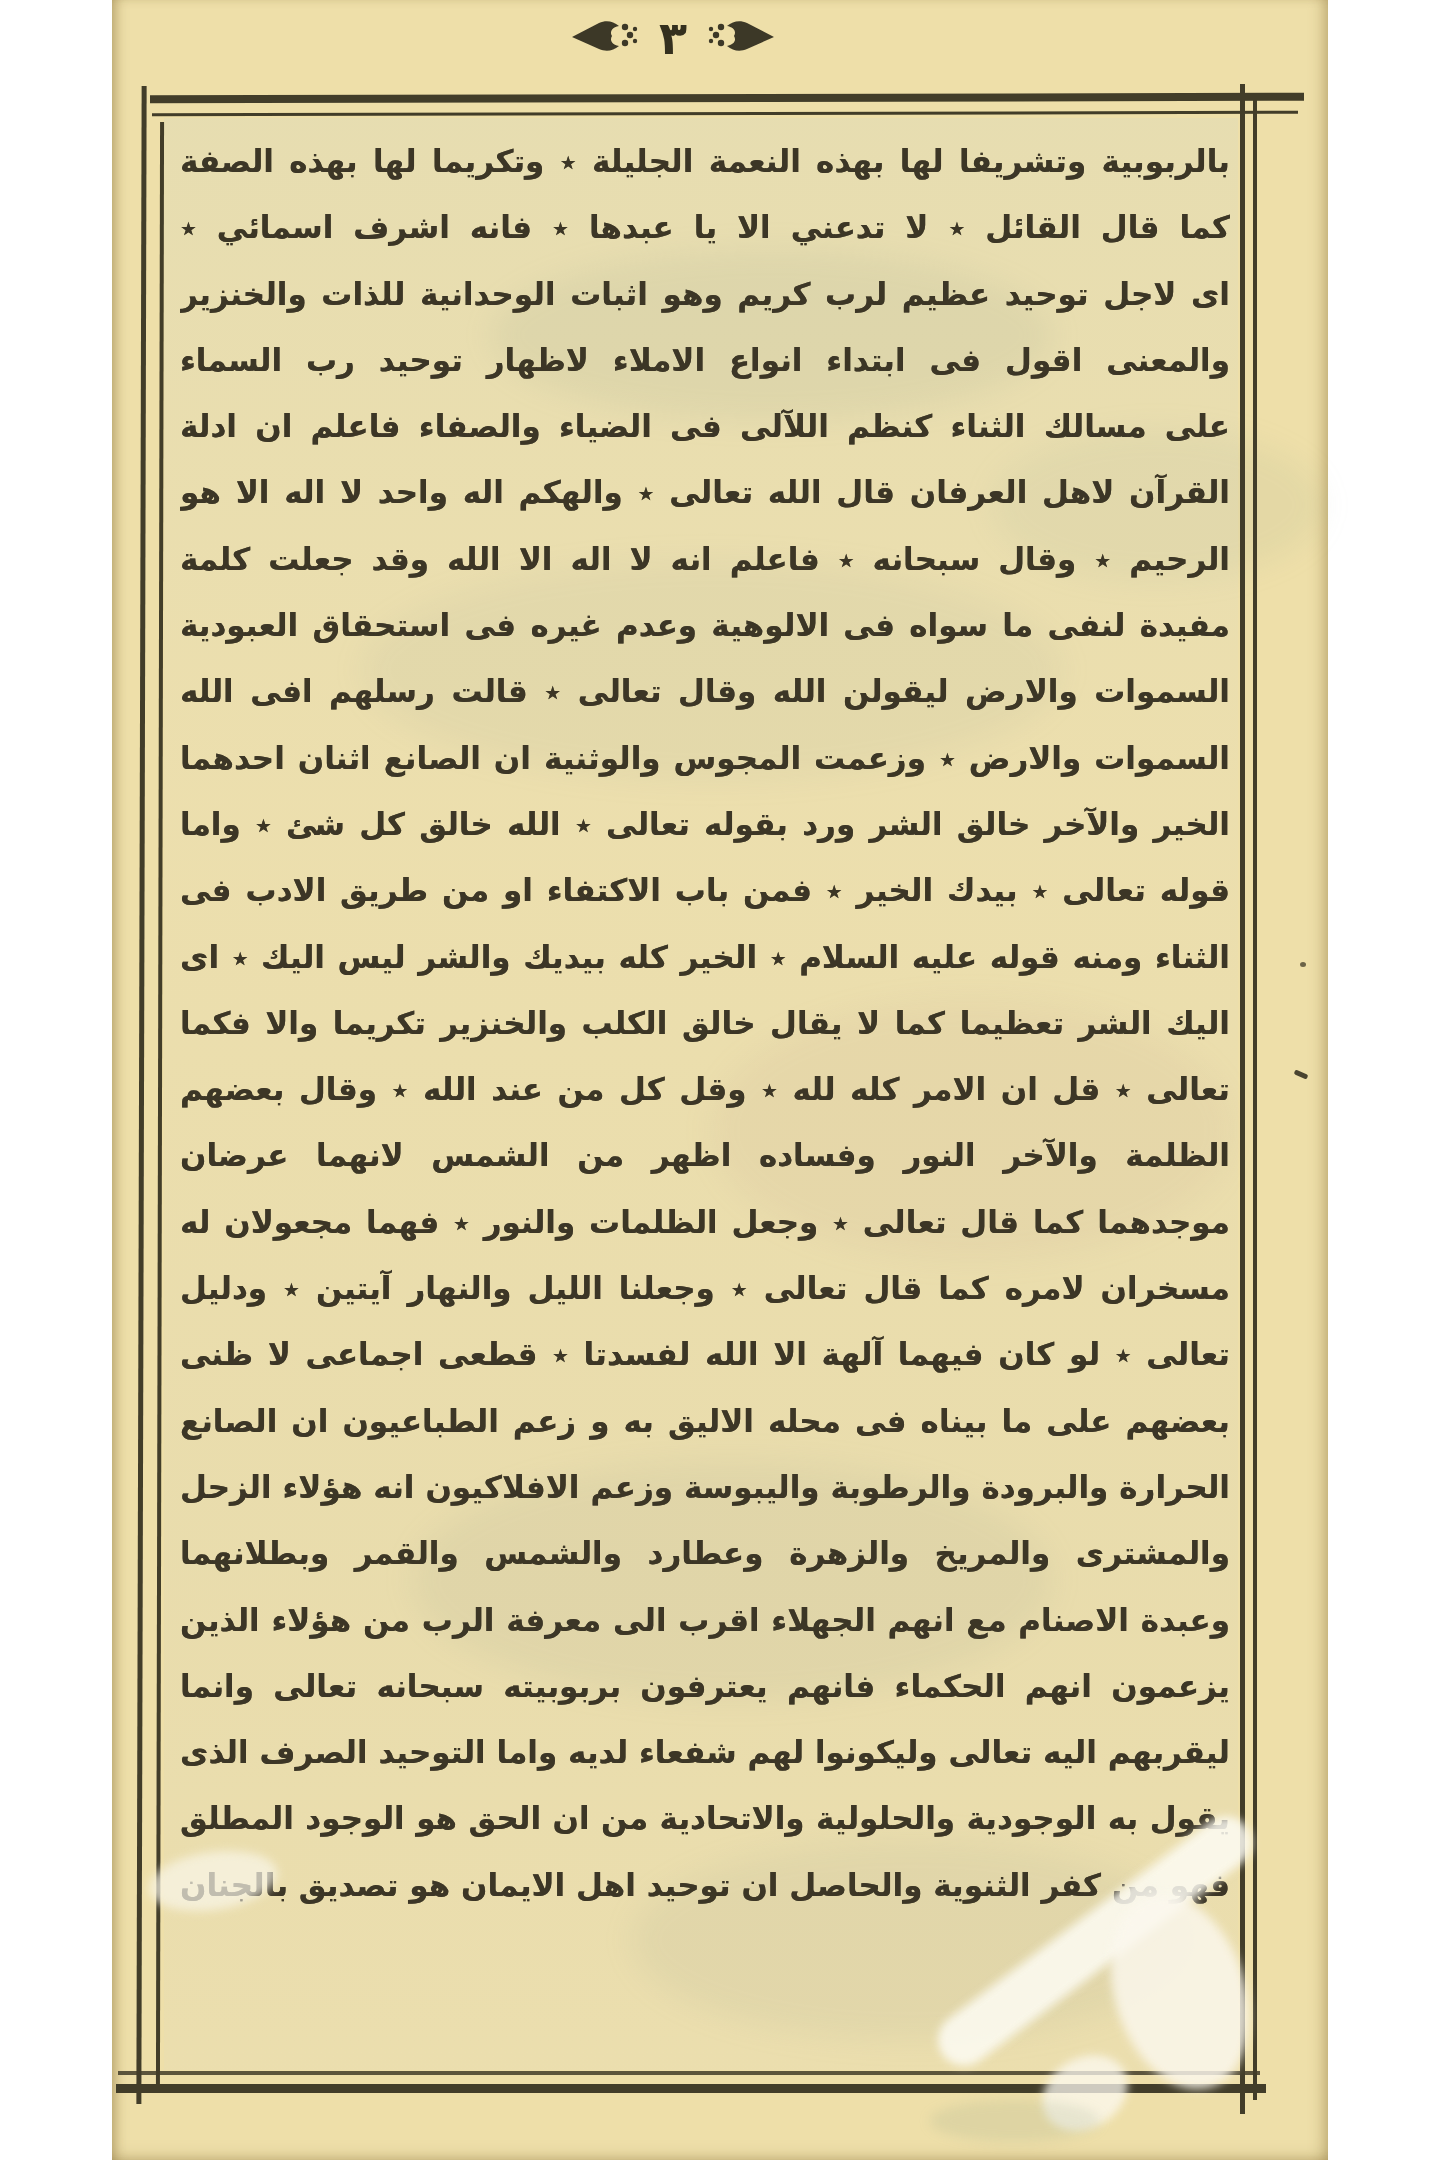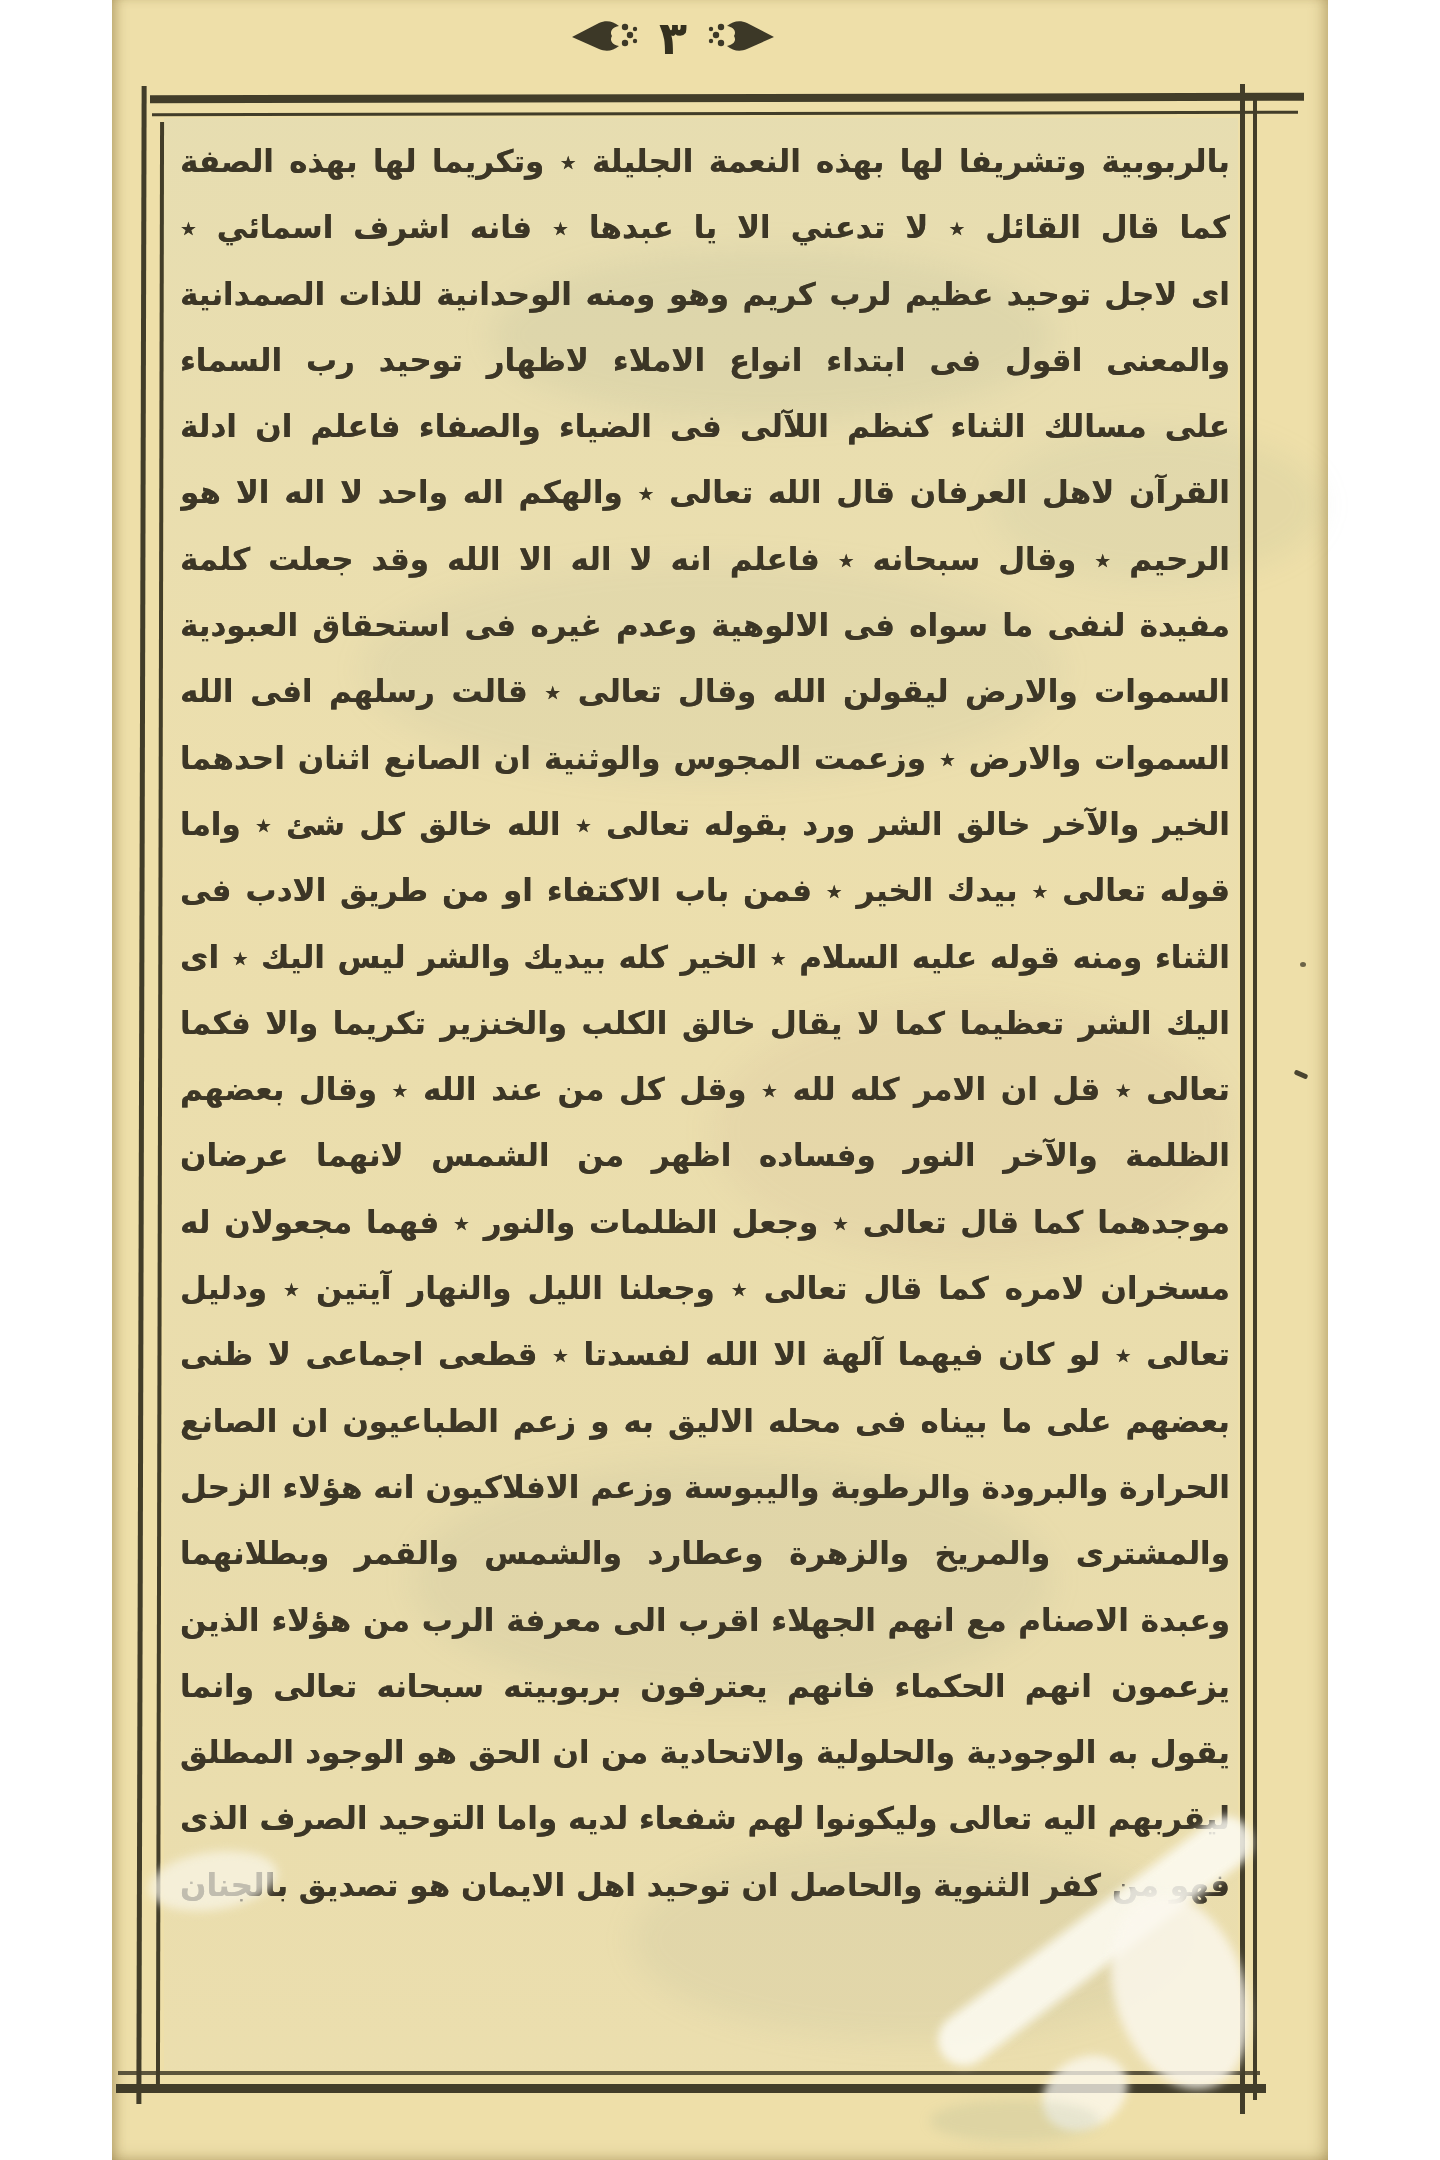--- a/index.html
+++ b/index.html
@@ -122,21 +122,21 @@
 <div class="rule l1"></div>
 <div class="rule l2"></div>
 <div class="rule r1"></div>
 <div class="rule r2"></div>
 <div class="rule bo1"></div>
 <div class="rule bo2"></div>
 
 <div class="text-block">
     <div class="line">بالربوبية وتشريفا لها بهذه النعمة الجليلة ٭ وتكريما لها بهذه الصفة العلية ٭</div>
     <div class="line">كما قال القائل ٭ لا تدعني الا يا عبدها ٭ فانه اشرف اسمائي ٭ والامالي جمع</div>
-    <div class="line">اى لاجل توحيد عظيم لرب كريم وهو ومنه الوحدانية للذات الصمدانية</div>
+    <div class="line">اى لاجل توحيد عظيم لرب كريم وهو اثبات الوحدانية للذات والخنزير</div>
     <div class="line">والمعنى اقول فى ابتداء انواع الاملاء لاظهار توحيد رب السماء بمنظوم مشتمل</div>
     <div class="line">على مسالك الثناء كنظم اللآلى فى الضياء والصفاء فاعلم ان ادلة التوحيد مشحون بها</div>
     <div class="line">القرآن لاهل العرفان قال الله تعالى ٭ والهكم اله واحد لا اله الا هو الرحمن</div>
     <div class="line">الرحيم ٭ وقال سبحانه ٭ فاعلم انه لا اله الا الله وقد جعلت كلمة التوحيد</div>
     <div class="line">مفيدة لنفى ما سواه فى الالوهية وعدم غيره فى استحقاق العبودية مع اعتراف</div>
     <div class="line">السموات والارض ليقولن الله وقال تعالى ٭ قالت رسلهم افى الله شك فاطر</div>
     <div class="line">السموات والارض ٭ وزعمت المجوس والوثنية ان الصانع اثنان احدهما خالق</div>
     <div class="line">الخير والآخر خالق الشر ورد بقوله تعالى ٭ الله خالق كل شئ ٭ واما</div>
     <div class="line">قوله تعالى ٭ بيدك الخير ٭ فمن باب الاكتفاء او من طريق الادب فى مقام</div>
     <div class="line">الثناء ومنه قوله عليه السلام ٭ الخير كله بيديك والشر ليس اليك ٭ اى لا ينسب</div>
@@ -144,22 +144,22 @@
     <div class="line">تعالى ٭ قل ان الامر كله لله ٭ وقل كل من عند الله ٭ وقال بعضهم احدهما</div>
     <div class="line">الظلمة والآخر النور وفساده اظهر من الشمس لانهما عرضان مفتقران الى</div>
     <div class="line">موجدهما كما قال تعالى ٭ وجعل الظلمات والنور ٭ فهما مجعولان له سبحانه</div>
     <div class="line">مسخران لامره كما قال تعالى ٭ وجعلنا الليل والنهار آيتين ٭ ودليل التمانع فى قوله</div>
     <div class="line">تعالى ٭ لو كان فيهما آلهة الا الله لفسدتا ٭ قطعى اجماعى لا ظنى اقناعى كما توهم</div>
     <div class="line">بعضهم على ما بيناه فى محله الاليق به و زعم الطباعيون ان الصانع اربعة</div>
     <div class="line">الحرارة والبرودة والرطوبة واليبوسة وزعم الافلاكيون انه هؤلاء الزحل</div>
     <div class="line">والمشترى والمريخ والزهرة وعطارد والشمس والقمر وبطلانهما ظاهر عقلا ونقلا</div>
     <div class="line">وعبدة الاصنام مع انهم الجهلاء اقرب الى معرفة الرب من هؤلاء الذين</div>
     <div class="line">يزعمون انهم الحكماء فانهم يعترفون بربوبيته سبحانه تعالى وانما يعبدون الآلهة</div>
+    <div class="line">ليقربهم اليه تعالى وليكونوا لهم شفعاء لديه واما التوحيد الصرف الذى</div>
     <div class="line">يقول به الوجودية والحلولية والاتحادية من ان الحق هو الوجود المطلق</div>
-    <div class="line">ليقربهم اليه تعالى وليكونوا لهم شفعاء لديه واما التوحيد الصرف الذى</div>
     <div class="line">فهو من كفر الثنوية والحاصل ان توحيد اهل الايمان هو تصديق بالجنان</div>
   </div>
 
 <div class="scratch s3"></div>
 <div class="scratch s1"></div>
 <div class="scratch s2"></div>
 <div class="scratch s4"></div>
 <div class="speck k1"></div>
 <div class="speck k2"></div>
 <div class="smudge"></div>

